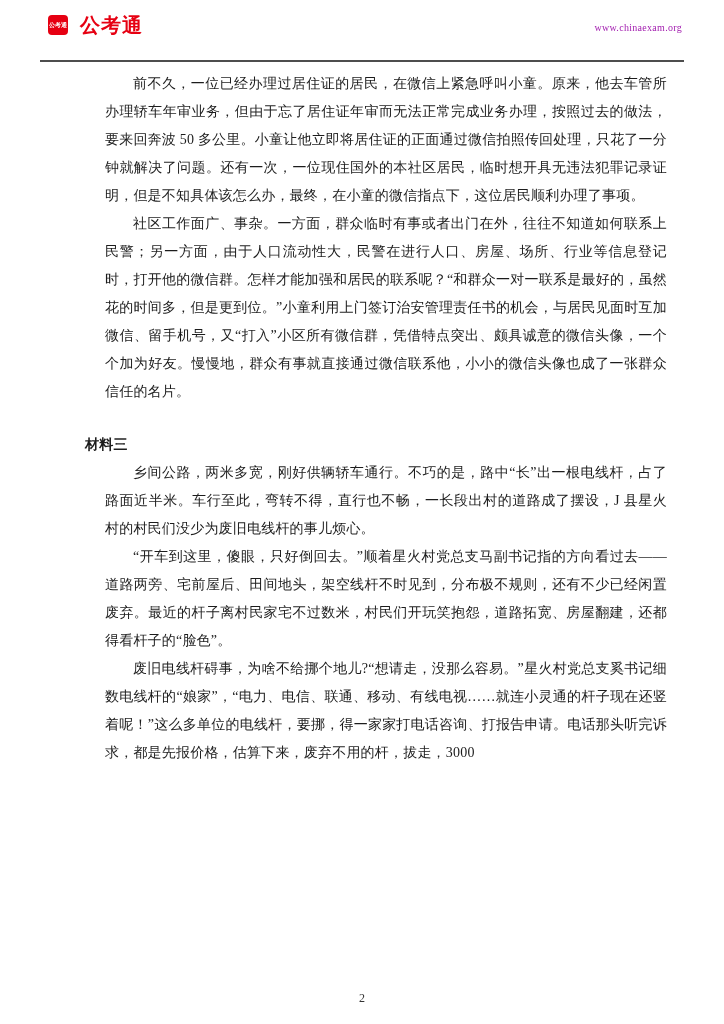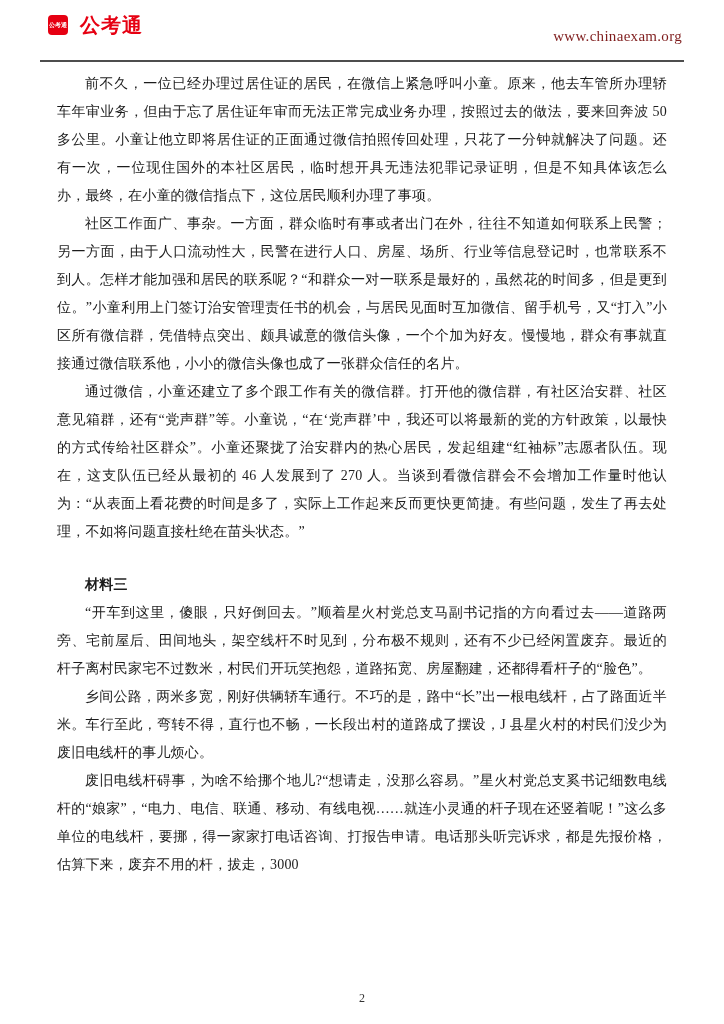--- a/index.html
+++ b/index.html
@@ -47,23 +47,23 @@
     color: #e60012;
     font-family: "Liberation Sans", "DejaVu Sans", sans-serif;
     font-size: 20px;
     font-weight: bold;
     letter-spacing: 1px;
     line-height: 1;
   }
   .site-url {
     position: absolute;
     right: 42px;
-    top: 28px;
-    color: #7f1d1d;
-    font-size: 15px;
+    top: 22px;
+    color: #a21caf;
+    font-size: 10px;
     letter-spacing: 0.3px;
   }
   .header-rule {
     position: absolute;
     left: 40px;
     top: 60px;
     width: 644px;
     height: 2px;
     background: #4d4d4d;
   }
@@ -75,21 +75,21 @@
     top: 70px;
   }
   .content p {
     font-size: 14px;
     line-height: 28px;
     text-align: justify;
     text-justify: inter-character;
     letter-spacing: 0.2px;
     word-break: break-all;
   }
-  .content p.indent { text-indent: 2em; }
+  .content p.indent { text-indent: 2em; margin-left: 48px; }
   .content p.heading {
     font-weight: bold;
     text-indent: 2em;
     margin-top: 25px;
   }
   
   .footer {
     position: absolute;
     left: 0; right: 0;
     bottom: 18px;
@@ -109,25 +109,24 @@
     <div class="brand">
       <span class="logo-badge">公考通</span>
       <span class="brand-name">公考通</span>
     </div>
     <span class="site-url">www.chinaexam.org</span>
     <div class="header-rule"></div>
   </div>
 
   <div class="content">
     <p class="indent">前不久，一位已经办理过居住证的居民，在微信上紧急呼叫小童。原来，他去车管所办理轿车年审业务，但由于忘了居住证年审而无法正常完成业务办理，按照过去的做法，要来回奔波 50 多公里。小童让他立即将居住证的正面通过微信拍照传回处理，只花了一分钟就解决了问题。还有一次，一位现住国外的本社区居民，临时想开具无违法犯罪记录证明，但是不知具体该怎么办，最终，在小童的微信指点下，这位居民顺利办理了事项。</p>
-    <p class="indent">社区工作面广、事杂。一方面，群众临时有事或者出门在外，往往不知道如何联系上民警；另一方面，由于人口流动性大，民警在进行人口、房屋、场所、行业等信息登记时，也常联系不到人。怎样才能加强和居民的联系呢？“和群众一对一联系是最好的，虽然花的时间多，但是更到位。”小童利用上门签订治安管理责任书的机会，与居民见面时互加微信、留手机号，又“打入”小区所有微信群，凭借特点突出、颇具诚意的微信头像，一个个加为好友。慢慢地，群众有事就直接通过微信联系他，小小的微信头像也成了一张群众信任的名片。</p>
-    <p class="indent">通过微信，小童还建立了多个跟工作有关的微信群。打开他的微信群，有社区治安群、社区意见箱群，还有“党声群”等。小童说，“在‘党声群’中，我还可以将最新的党的方针政策，以最快的方式传给社区群众”。小童还聚拢了治安群内的热心居民，发起组建“红袖标”志愿者队伍。现在，这支队伍已经从最初的 46 人发展到了 270 人。当谈到看微信群会不会增加工作量时他认为：“从表面上看花费的时间是多了，实际上工作起来反而更快更简捷。有些问题，发生了再去处理，不如将问题直接杜绝在苗头状态。”</p>
+    <p class="indent">社区工作面广、事杂。一方面，群众临时有事或者出门在外，往往不知道如何联系上民警；另一方面，由于人口流动性大，民警在进行人口、房屋、场所、行业等信息登记时，打开他的微信群。怎样才能加强和居民的联系呢？“和群众一对一联系是最好的，虽然花的时间多，但是更到位。”小童利用上门签订治安管理责任书的机会，与居民见面时互加微信、留手机号，又“打入”小区所有微信群，凭借特点突出、颇具诚意的微信头像，一个个加为好友。慢慢地，群众有事就直接通过微信联系他，小小的微信头像也成了一张群众信任的名片。</p>
     <p class="heading">材料三</p>
+    <p class="indent">乡间公路，两米多宽，刚好供辆轿车通行。不巧的是，路中“长”出一根电线杆，占了路面近半米。车行至此，弯转不得，直行也不畅，一长段出村的道路成了摆设，J 县星火村的村民们没少为废旧电线杆的事儿烦心。</p>
     <p class="indent">“开车到这里，傻眼，只好倒回去。”顺着星火村党总支马副书记指的方向看过去——道路两旁、宅前屋后、田间地头，架空线杆不时见到，分布极不规则，还有不少已经闲置废弃。最近的杆子离村民家宅不过数米，村民们开玩笑抱怨，道路拓宽、房屋翻建，还都得看杆子的“脸色”。</p>
-    <p class="indent">乡间公路，两米多宽，刚好供辆轿车通行。不巧的是，路中“长”出一根电线杆，占了路面近半米。车行至此，弯转不得，直行也不畅，一长段出村的道路成了摆设，J 县星火村的村民们没少为废旧电线杆的事儿烦心。</p>
     <p class="indent">废旧电线杆碍事，为啥不给挪个地儿?“想请走，没那么容易。”星火村党总支奚书记细数电线杆的“娘家”，“电力、电信、联通、移动、有线电视……就连小灵通的杆子现在还竖着呢！”这么多单位的电线杆，要挪，得一家家打电话咨询、打报告申请。电话那头听完诉求，都是先报价格，估算下来，废弃不用的杆，拔走，3000</p>
   </div>
 
   <div class="footer">
     <span class="page-number">2</span>
   </div>
 
 </div>
 
 </body></html>

